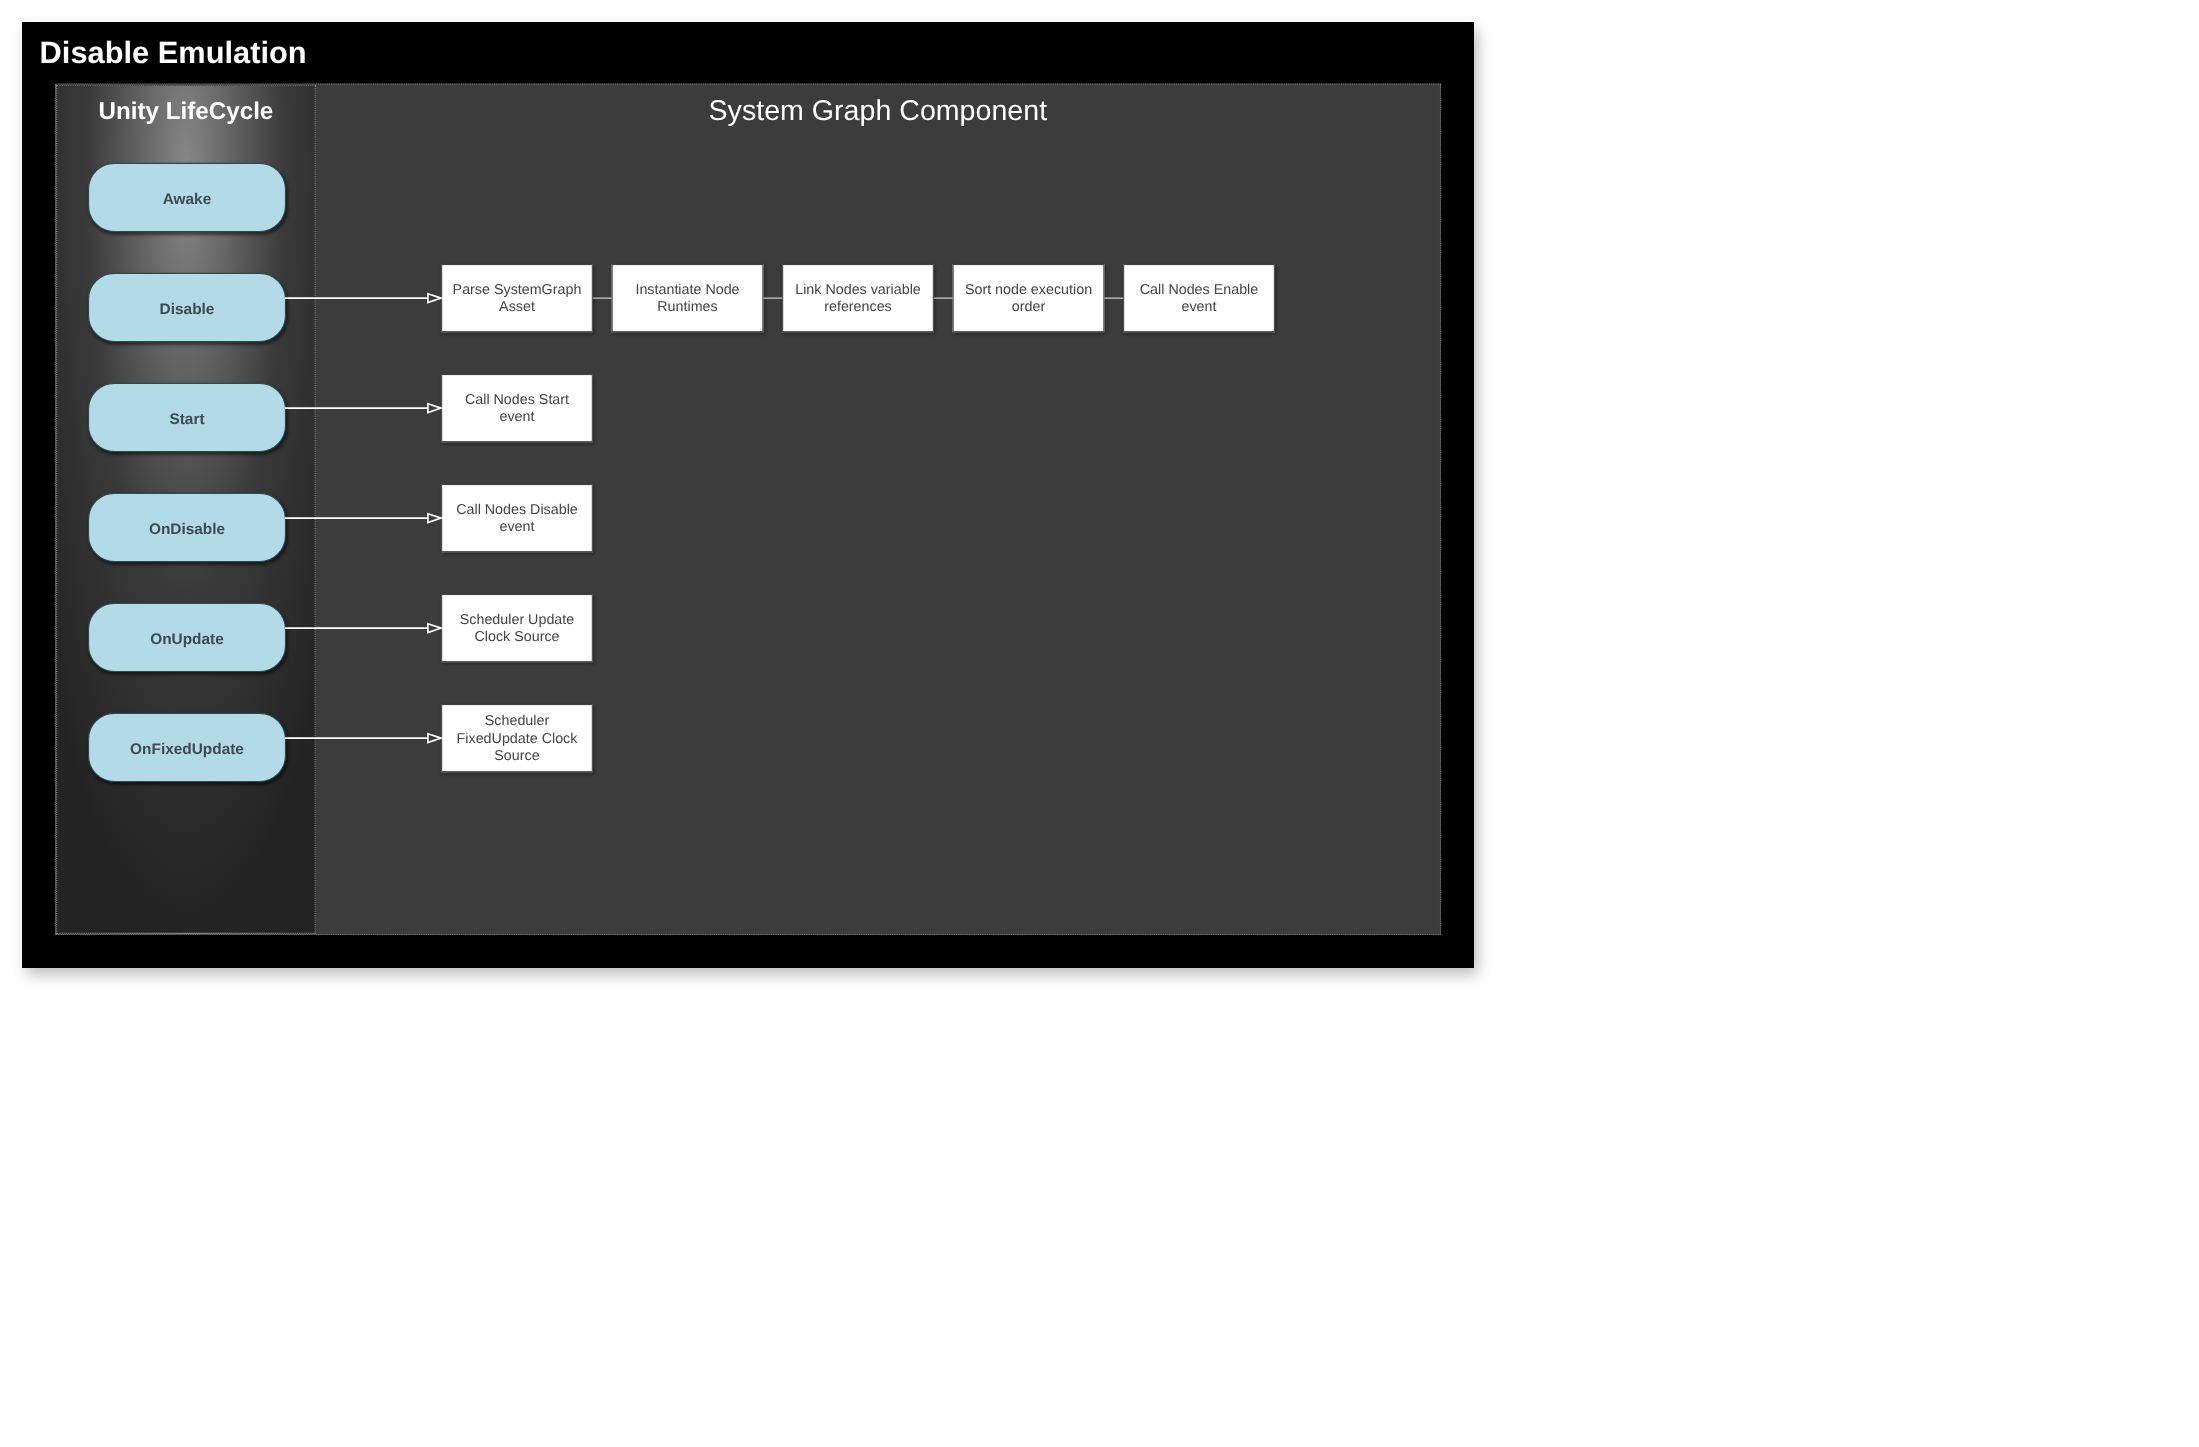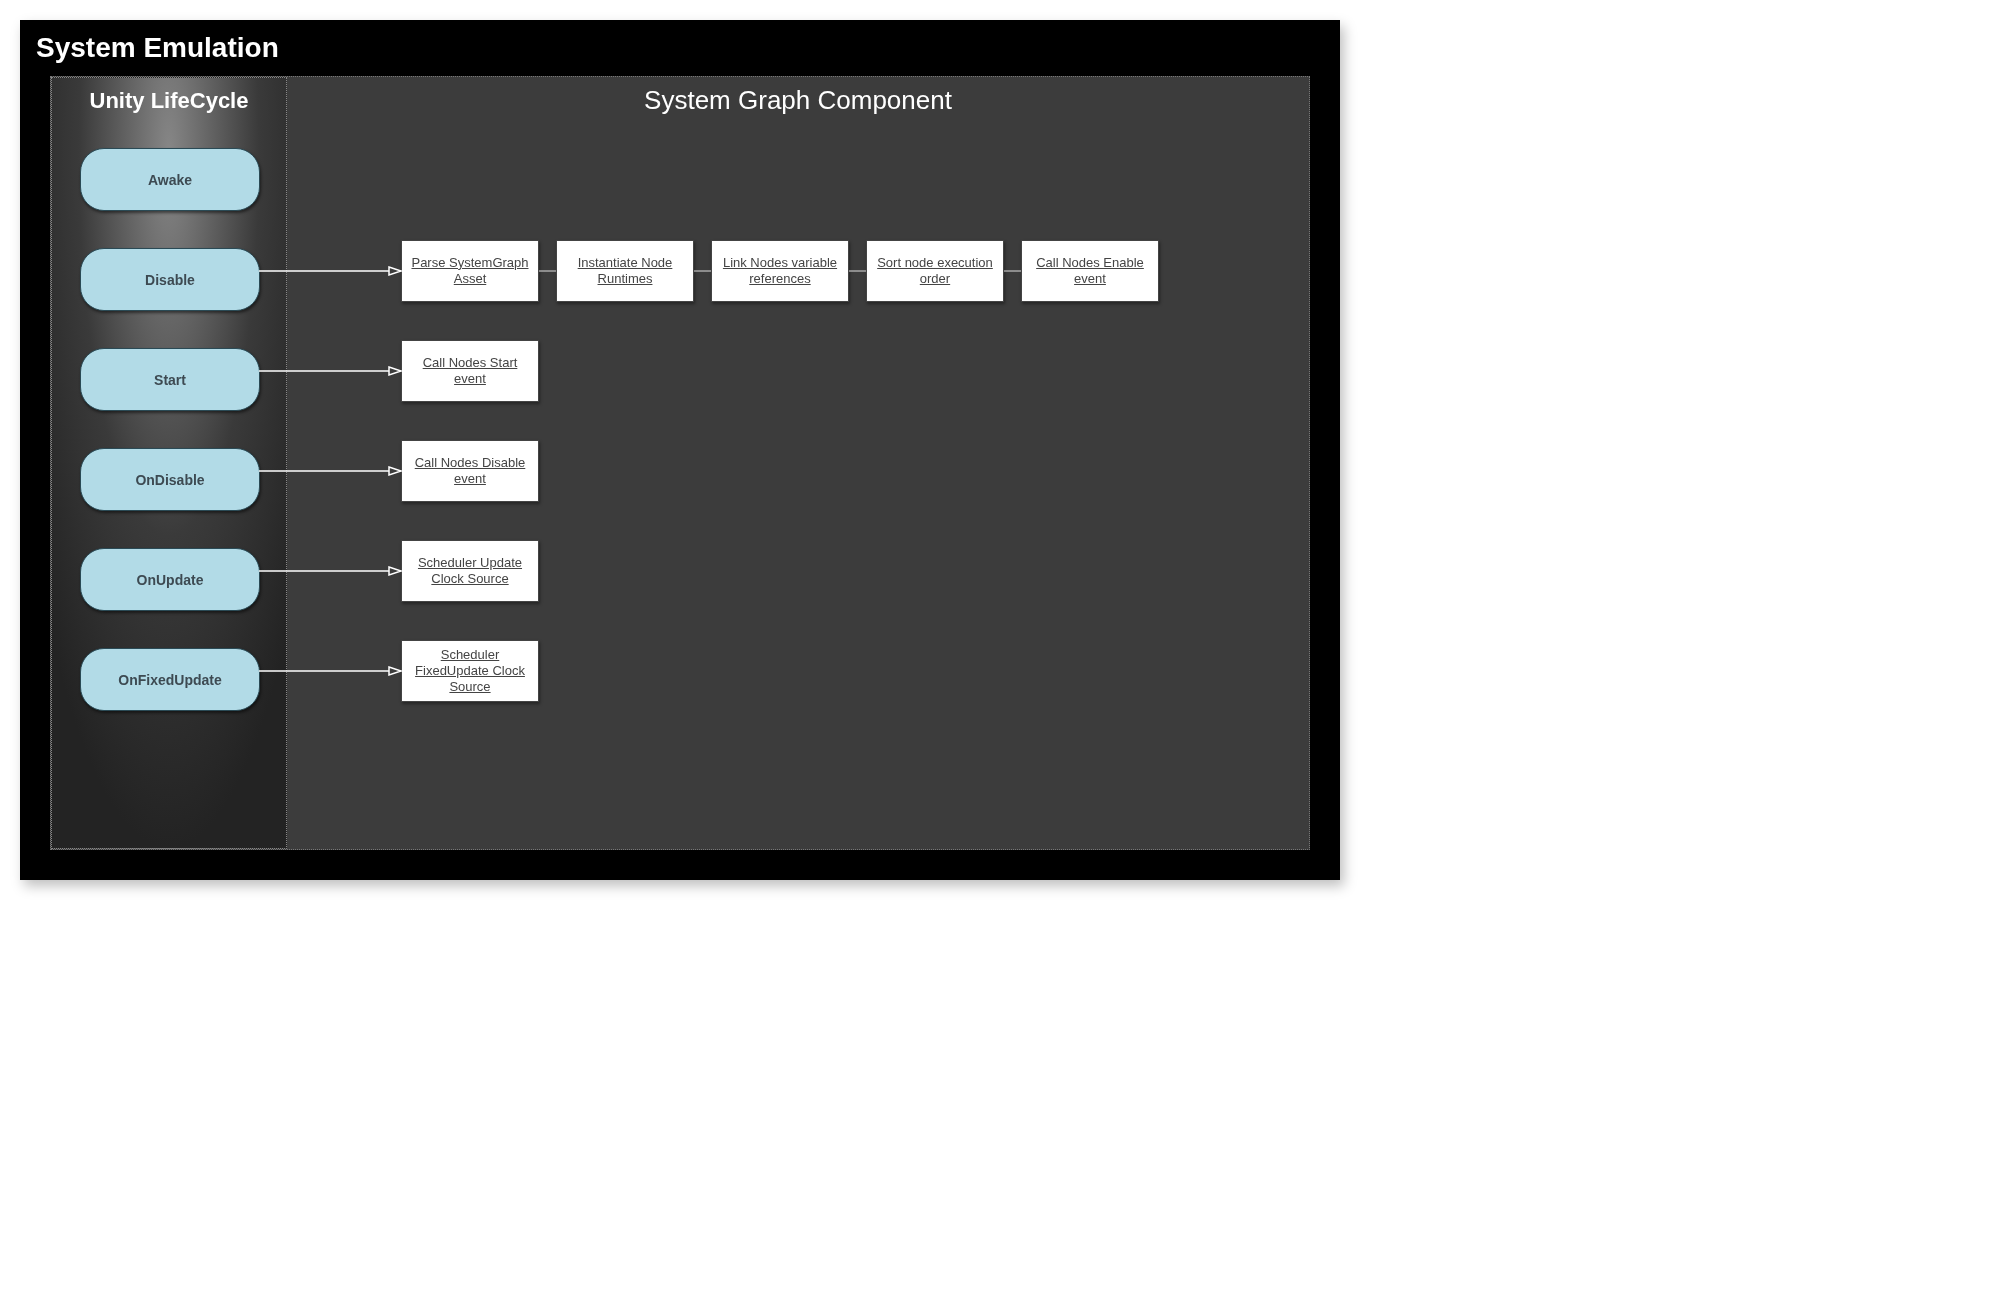--- a/index.html
+++ b/index.html
@@ -81,21 +81,20 @@
     border: 1px solid #444;
     display: flex;
     align-items: center;
     justify-content: center;
     text-align: center;
     font-size: 13px;
     color: #444;
     padding: 4px 6px;
     line-height: 1.25;
     box-shadow: 1px 2px 3px rgba(0,0,0,0.4);
-    text-decoration: underline;
   }
   .unity-logo-box {
     position: absolute;
     left: 18px;
     bottom: 24px;
     width: 200px;
     height: 68px;
     background: #ffffff;
     display: flex;
     align-items: center;
@@ -110,21 +109,21 @@
   }
   svg.arrow {
     position: absolute;
     overflow: visible;
   }
 </style>
 </head>
 <body>
 
 <div class="outer-frame">
-  <div class="main-title">System Emulation</div>
+  <div class="main-title">Disable Emulation</div>
 
   <div class="inner-panel">
 
     <div class="lifecycle-panel">
       <div class="lifecycle-title">Unity LifeCycle</div>
 
       <div class="pill" style="top:70px;">Awake</div>
       <div class="pill" style="top:170px;">Disable</div>
       <div class="pill" style="top:270px;">Start</div>
       <div class="pill" style="top:370px;">OnDisable</div>

